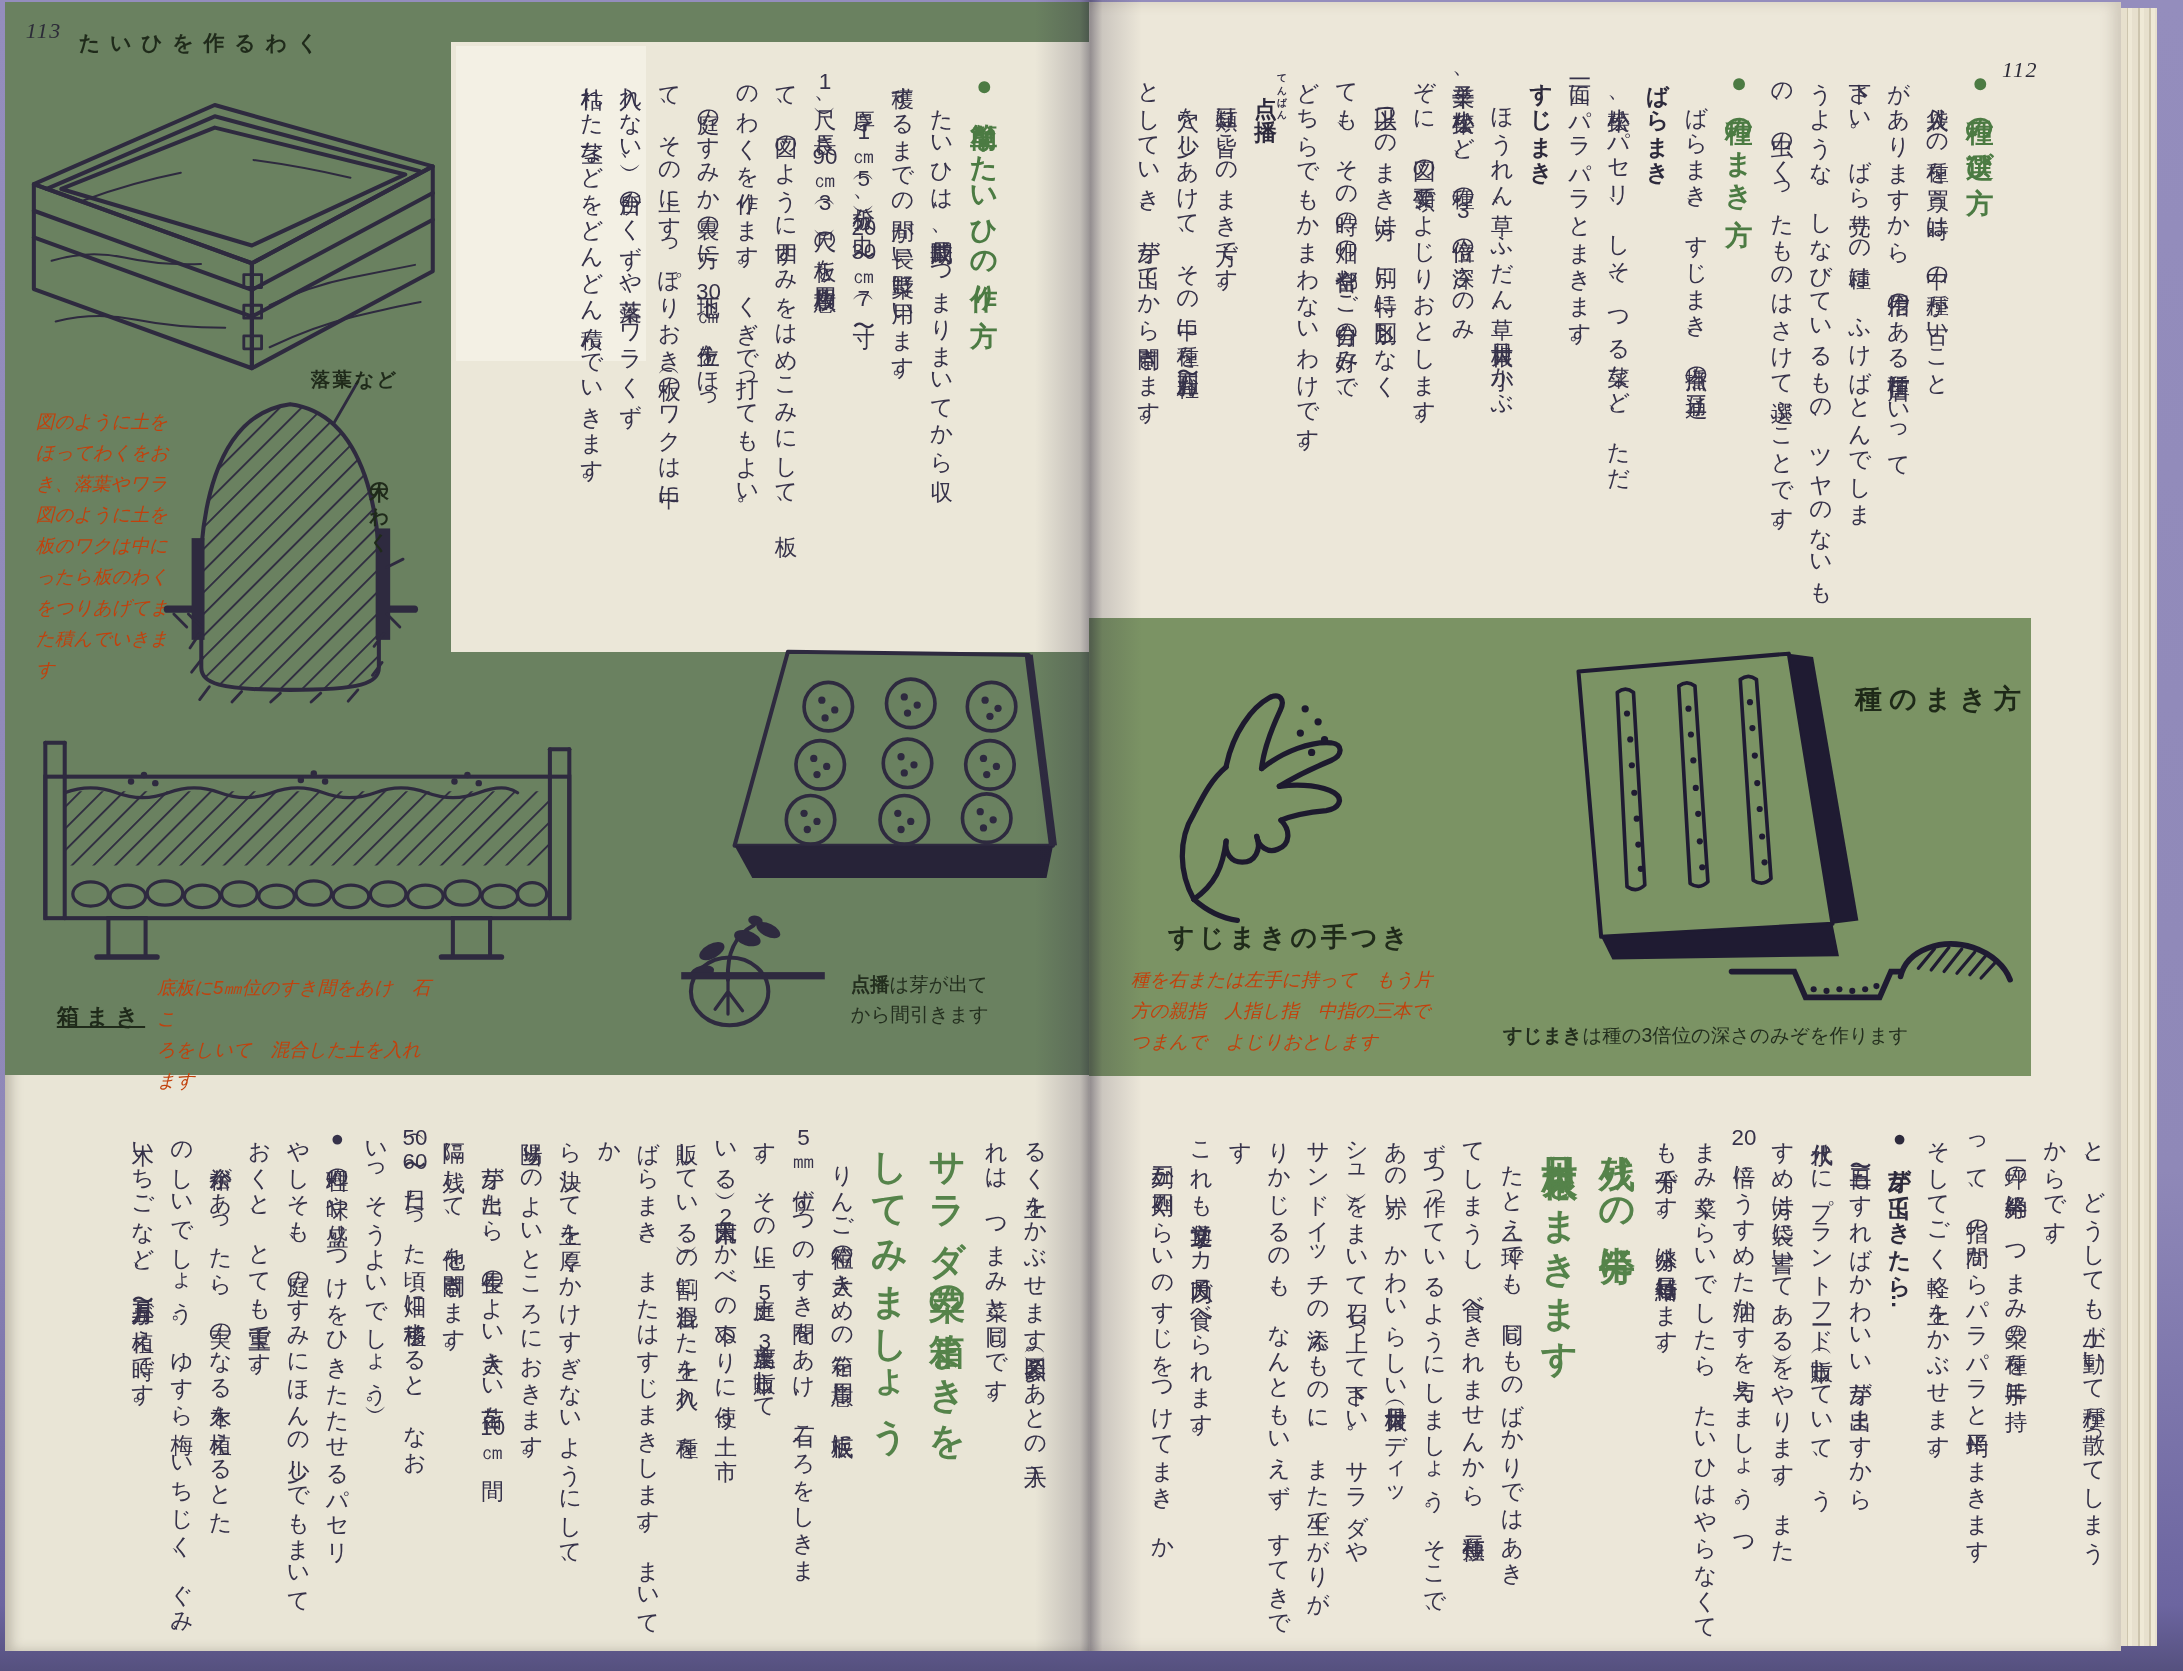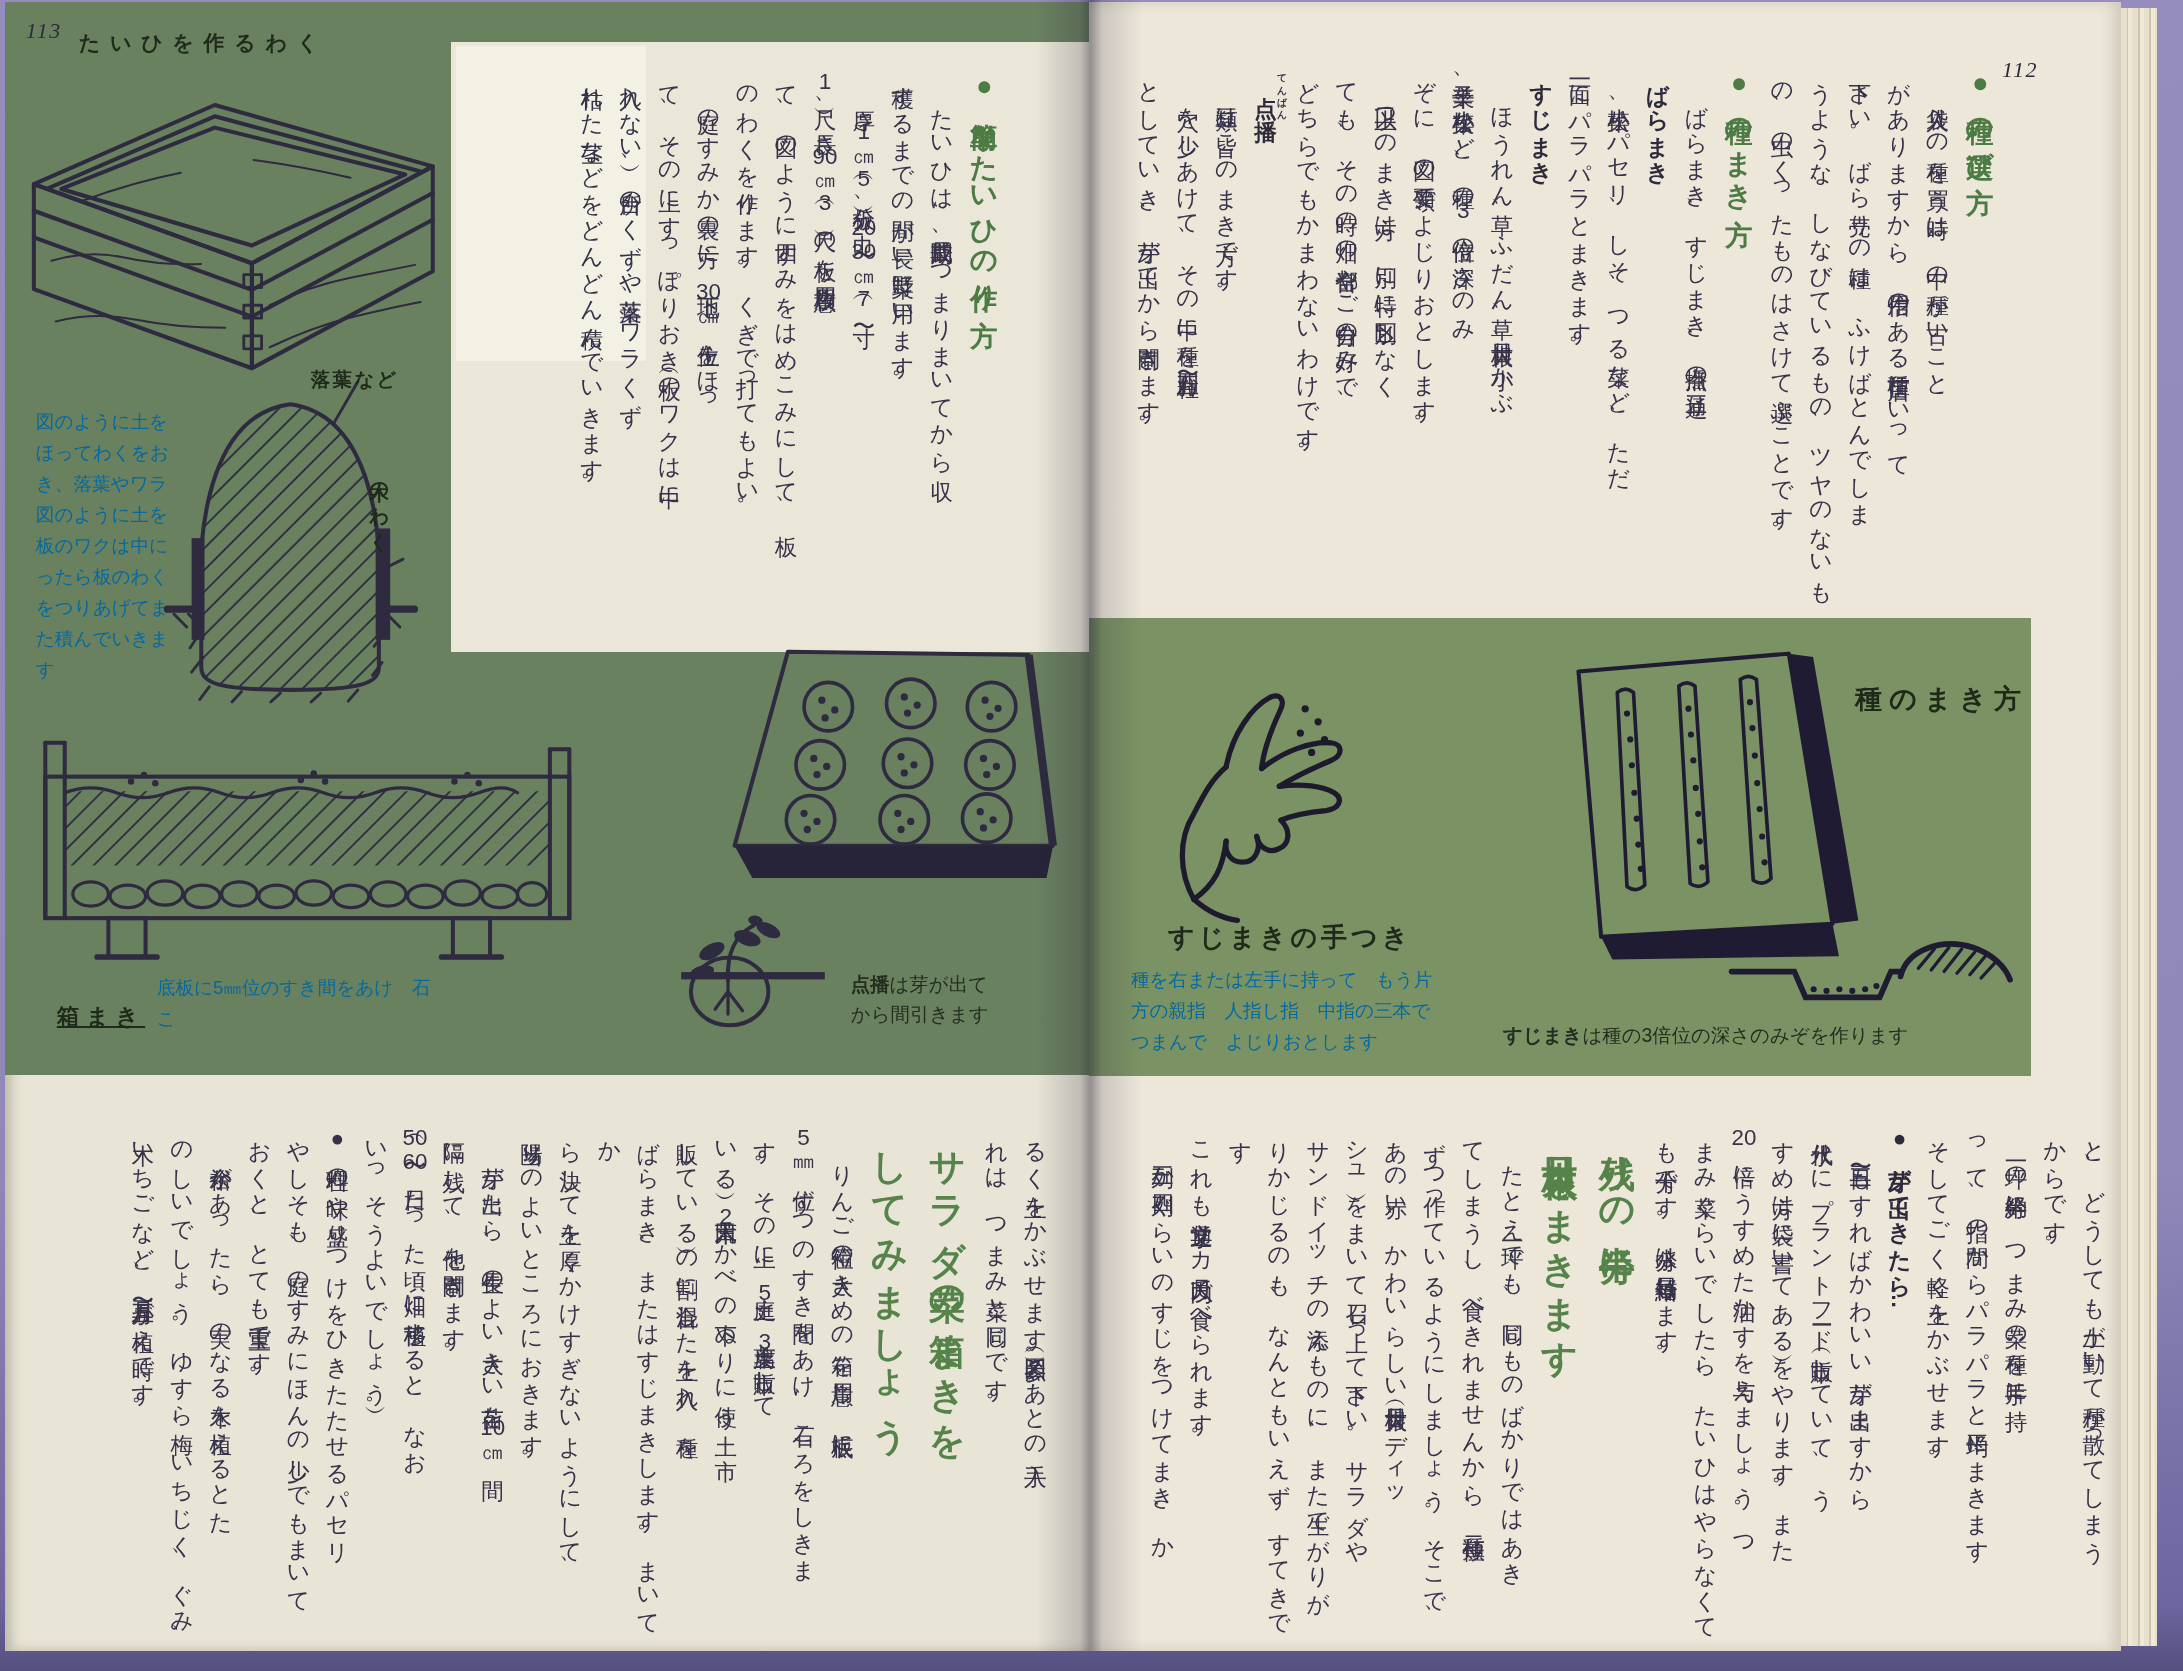--- a/index.html
+++ b/index.html
@@ -19,21 +19,21 @@
   .rp-band{position:absolute;left:0;top:616px;width:942px;height:458px;background:#7b9364;}
   .pagenum{position:absolute;font:italic 22px "Liberation Serif","DejaVu Serif",serif;color:#2c2b38;letter-spacing:1.6px;}
   .figcap{position:absolute;color:#1f2a1a;font-weight:bold;}
   .vtext{position:absolute;writing-mode:vertical-rl;text-orientation:mixed;color:#36324a;}
   .vtext p{margin:0;line-height:1.72;font-size:22.6px;letter-spacing:0.8px;}
   .vtext p.hgreen{font-size:27.5px;line-height:1.7;font-weight:bold;color:#4c7b43;}
   .vtext p.subhead{font-weight:bold;color:#2d2a3c;}
   .vtext p.headline{font-size:36px;line-height:1.6;letter-spacing:3.2px;font-weight:bold;color:#55834a;}
   .tcy{text-combine-upright:all;}
   ruby rt{font-size:9.7px;color:#36324a;}
-  .hnote p{margin:0;font-size:18.6px;line-height:31px;color:#0369a1;font-weight:normal;}
+  .hnote p{margin:0;font-size:18.6px;line-height:31px;color:#c2410c;font-weight:normal;font-style:italic;}
   .hnote{position:absolute;color:#262d3b;}
   .capline{margin:0;font-size:19.4px;line-height:30px;color:#232e1e;font-weight:normal;}
   .capline b{font-weight:bold;}
   .vlabel{writing-mode:vertical-rl;}
   svg{position:absolute;overflow:visible;}
 </style>
 </head>
 <body>
 
 <div class="shot">
@@ -173,20 +173,21 @@
         </g>
         <rect x="92" y="235" width="46" height="48"></rect>
           <line x1="78" y1="283" x2="152" y2="283" stroke-width="7"></line>
         <rect x="518" y="235" width="46" height="48"></rect>
           <line x1="504" y1="283" x2="578" y2="283" stroke-width="7"></line>
       </g>
     </svg>
     <div class="figcap" style="left:52px;top:999px;font-size:22.6px;letter-spacing:6.5px;text-decoration:underline;">箱まき</div>
     <div class="hnote" style="left:152px;top:970px;width:275px;">
         <p class="body">底板に<span class="tcy">5</span>㎜位のすき間をあけ　石こ</p>
+        <p class="body">ろをしいて　混合した土を入れます</p>
       </div>
 
     <svg style="left:702px;top:640px;" width="359" height="257" viewBox="0 0 444 318">
       <g stroke="#2e2a3f" fill="none" stroke-linejoin="round">
         <polygon points="100,12 398,16 428,252 34,252" stroke-width="5"></polygon>
         <polygon points="34,252 428,252 420,292 56,292" fill="#272338" stroke="none"></polygon>
         <line x1="398" y1="16" x2="428" y2="252" stroke-width="10"></line>
         <g stroke-width="4.5">
           <circle cx="150" cy="80" r="30"></circle>
             <circle cx="252" cy="76" r="30"></circle>

